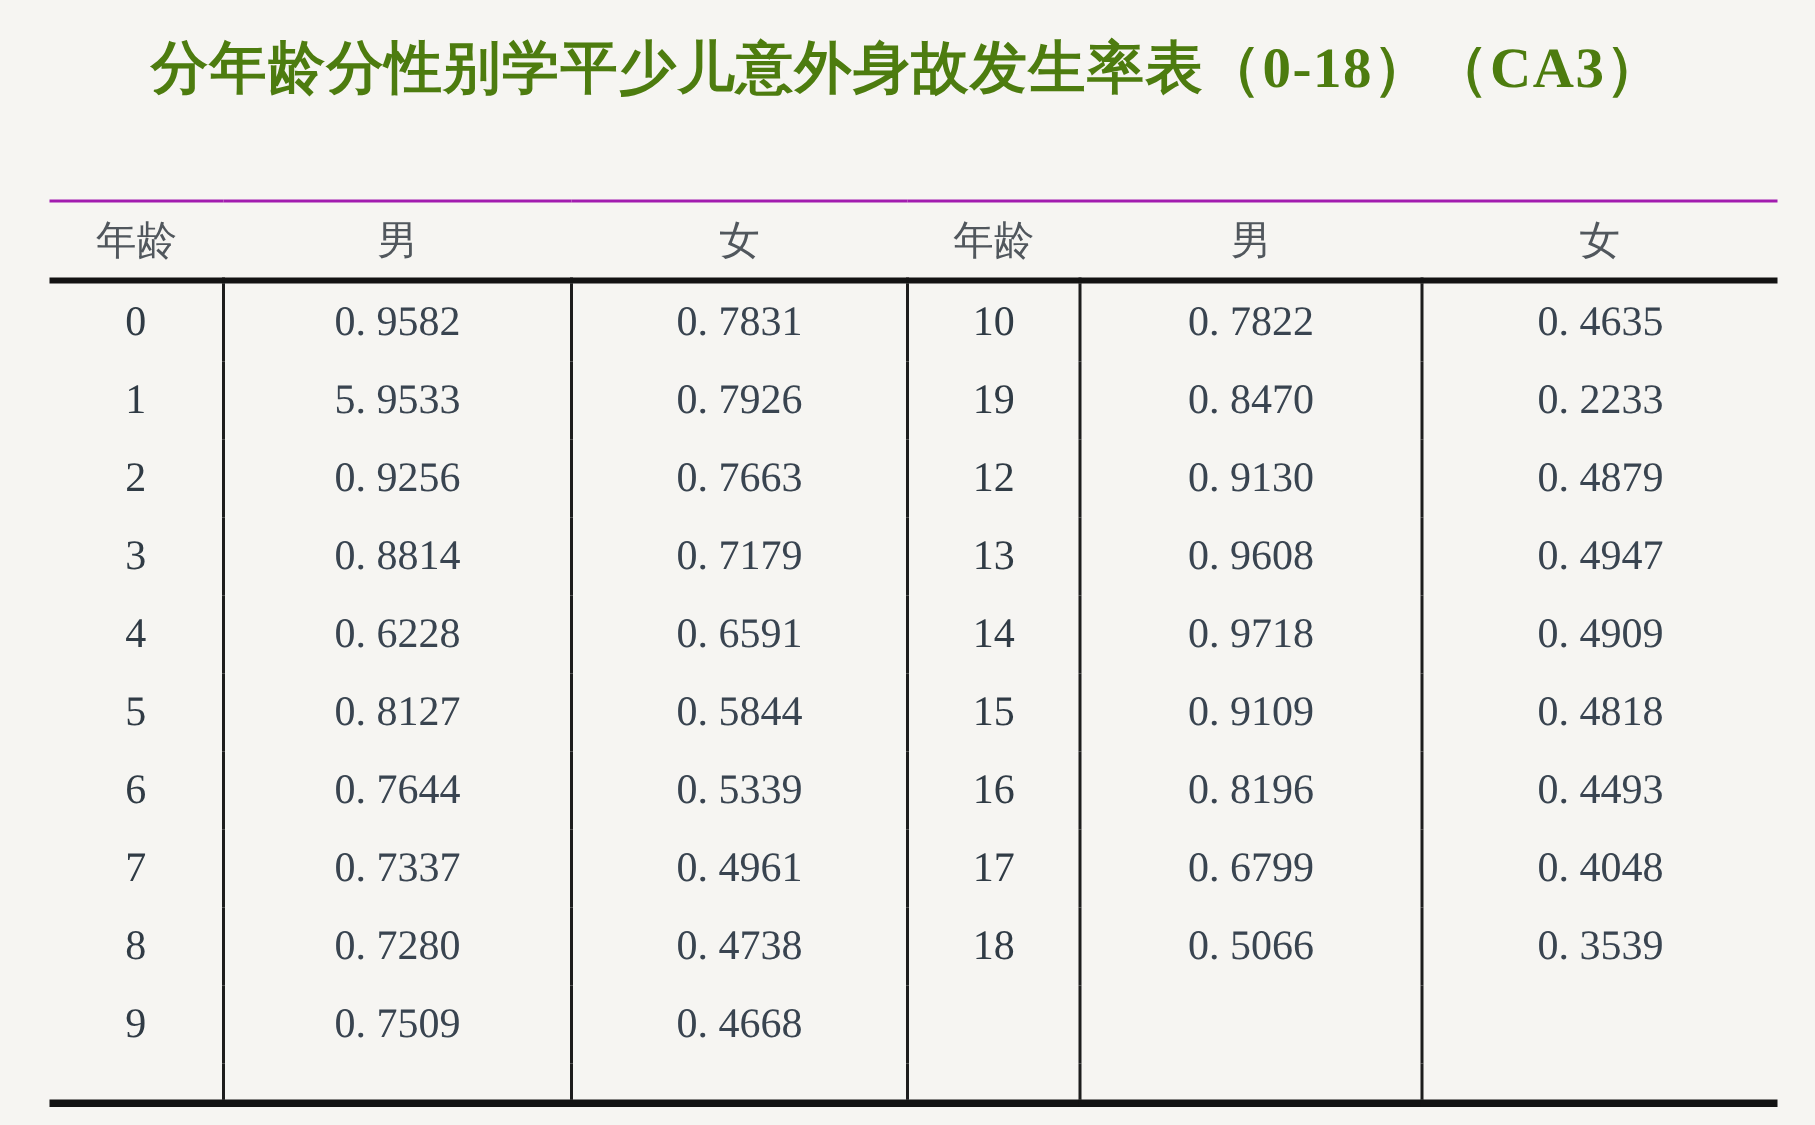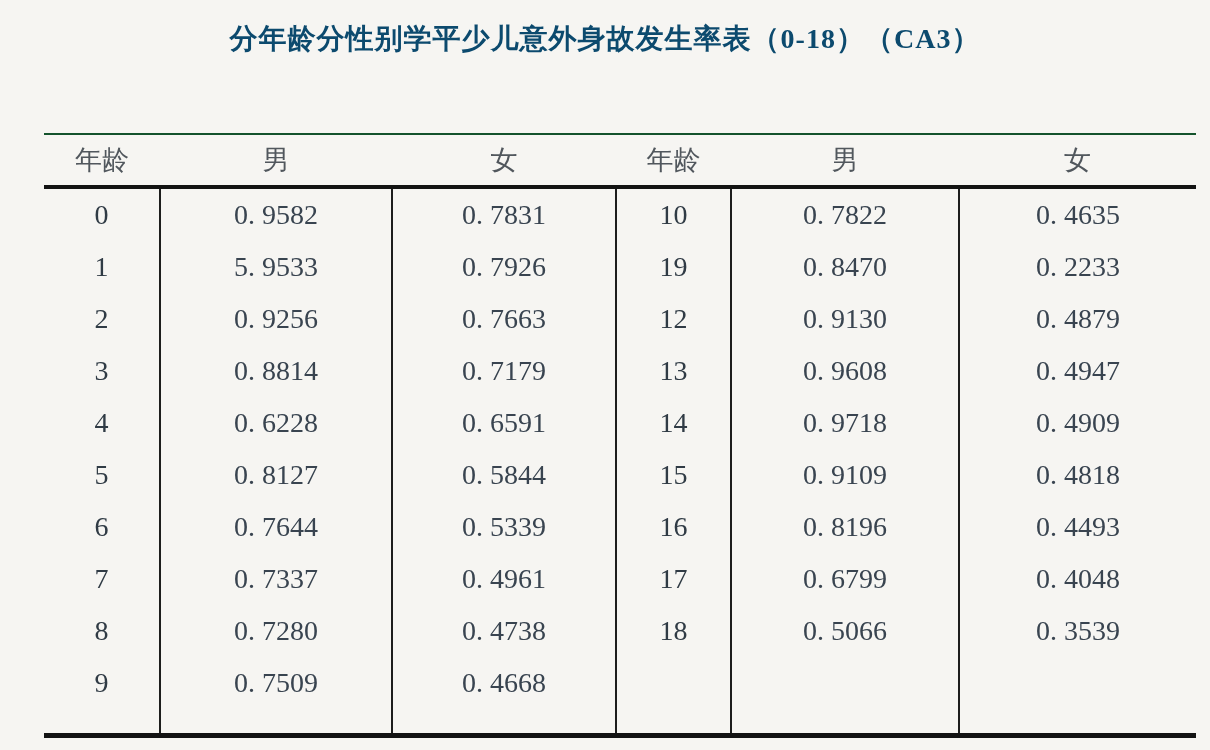--- a/index.html
+++ b/index.html
@@ -14,41 +14,41 @@
     background: #f6f5f2;
     overflow: hidden;
     font-family: "Liberation Serif", "DejaVu Serif", serif;
   }
   .doc-title {
     position: absolute;
     top: 20px;
     left: 0;
     width: 100%;
     text-align: center;
-    font-size: 28px;
+    font-size: 38px;
     font-weight: bold;
-    color: #0c4a6e;
+    color: #4d7c0f;
     letter-spacing: 1px;
   }
   .unit-label {
     position: absolute;
     top: 95px;
     left: 800px;
     font-size: 25px;
     color: #3a424b;
     letter-spacing: 1px;
   }
   table.rate-table {
     position: absolute;
     top: 133px;
-    left: 44px;
+    left: 33px;
     width: 1152px;
     border-collapse: collapse;
     table-layout: fixed;
-    border-top: 2px solid #14532d;
+    border-top: 2px solid #a21caf;
     border-bottom: 5px solid #131313;
   }
   .rate-table thead tr {
     height: 53px;
   }
   .rate-table thead {
     border-bottom: 4px solid #131313;
   }
   .rate-table th {
     font-weight: normal;

